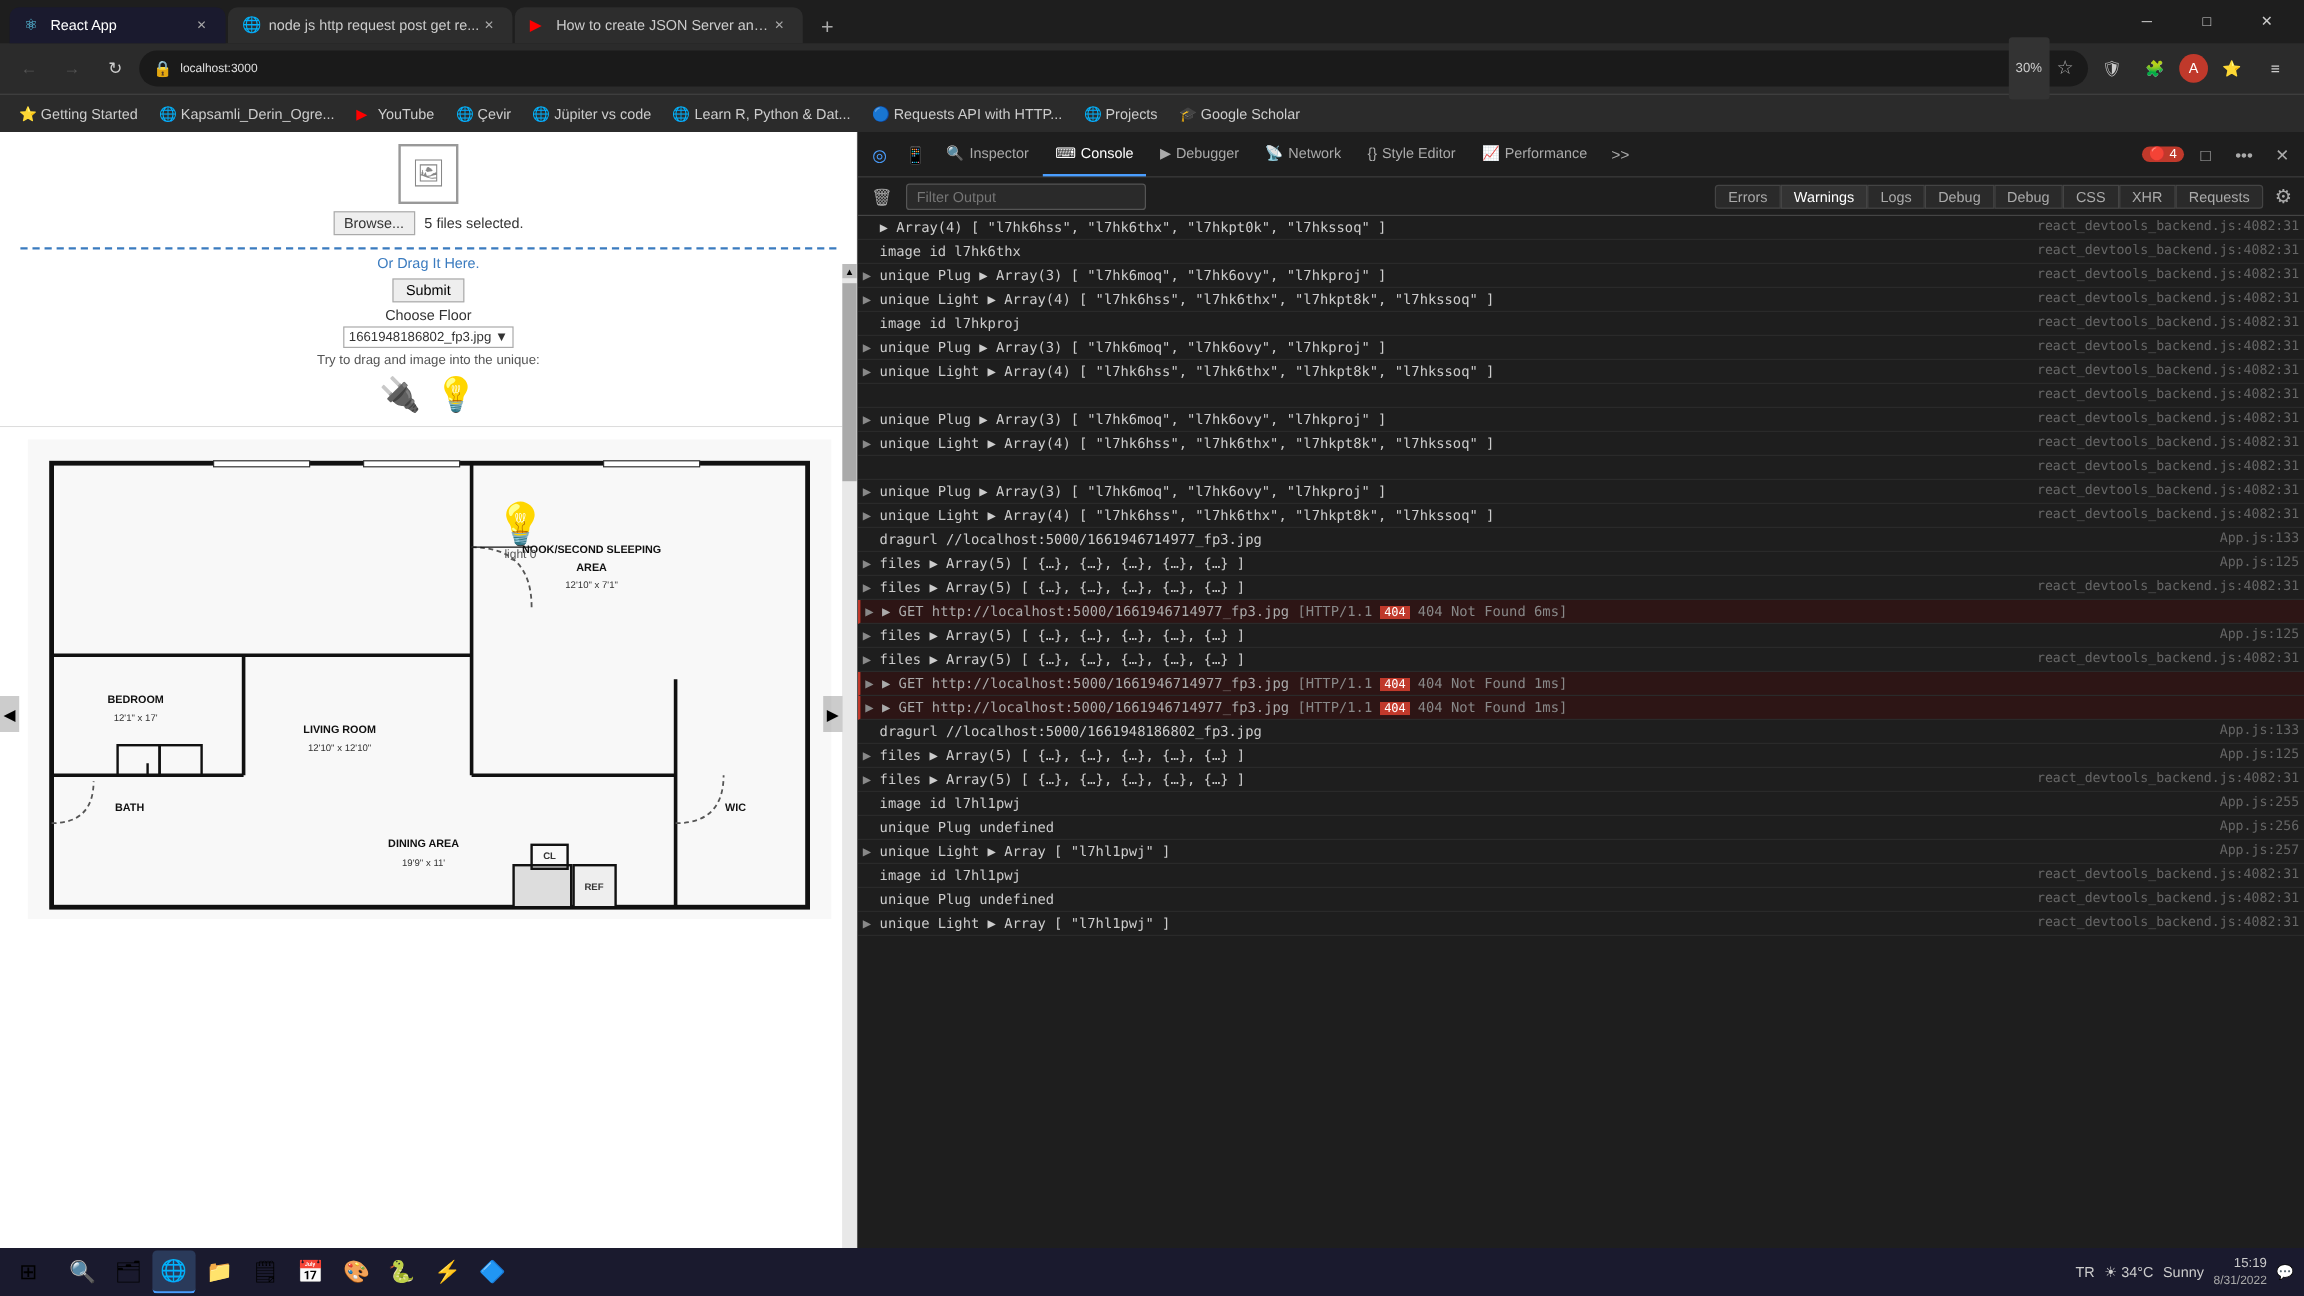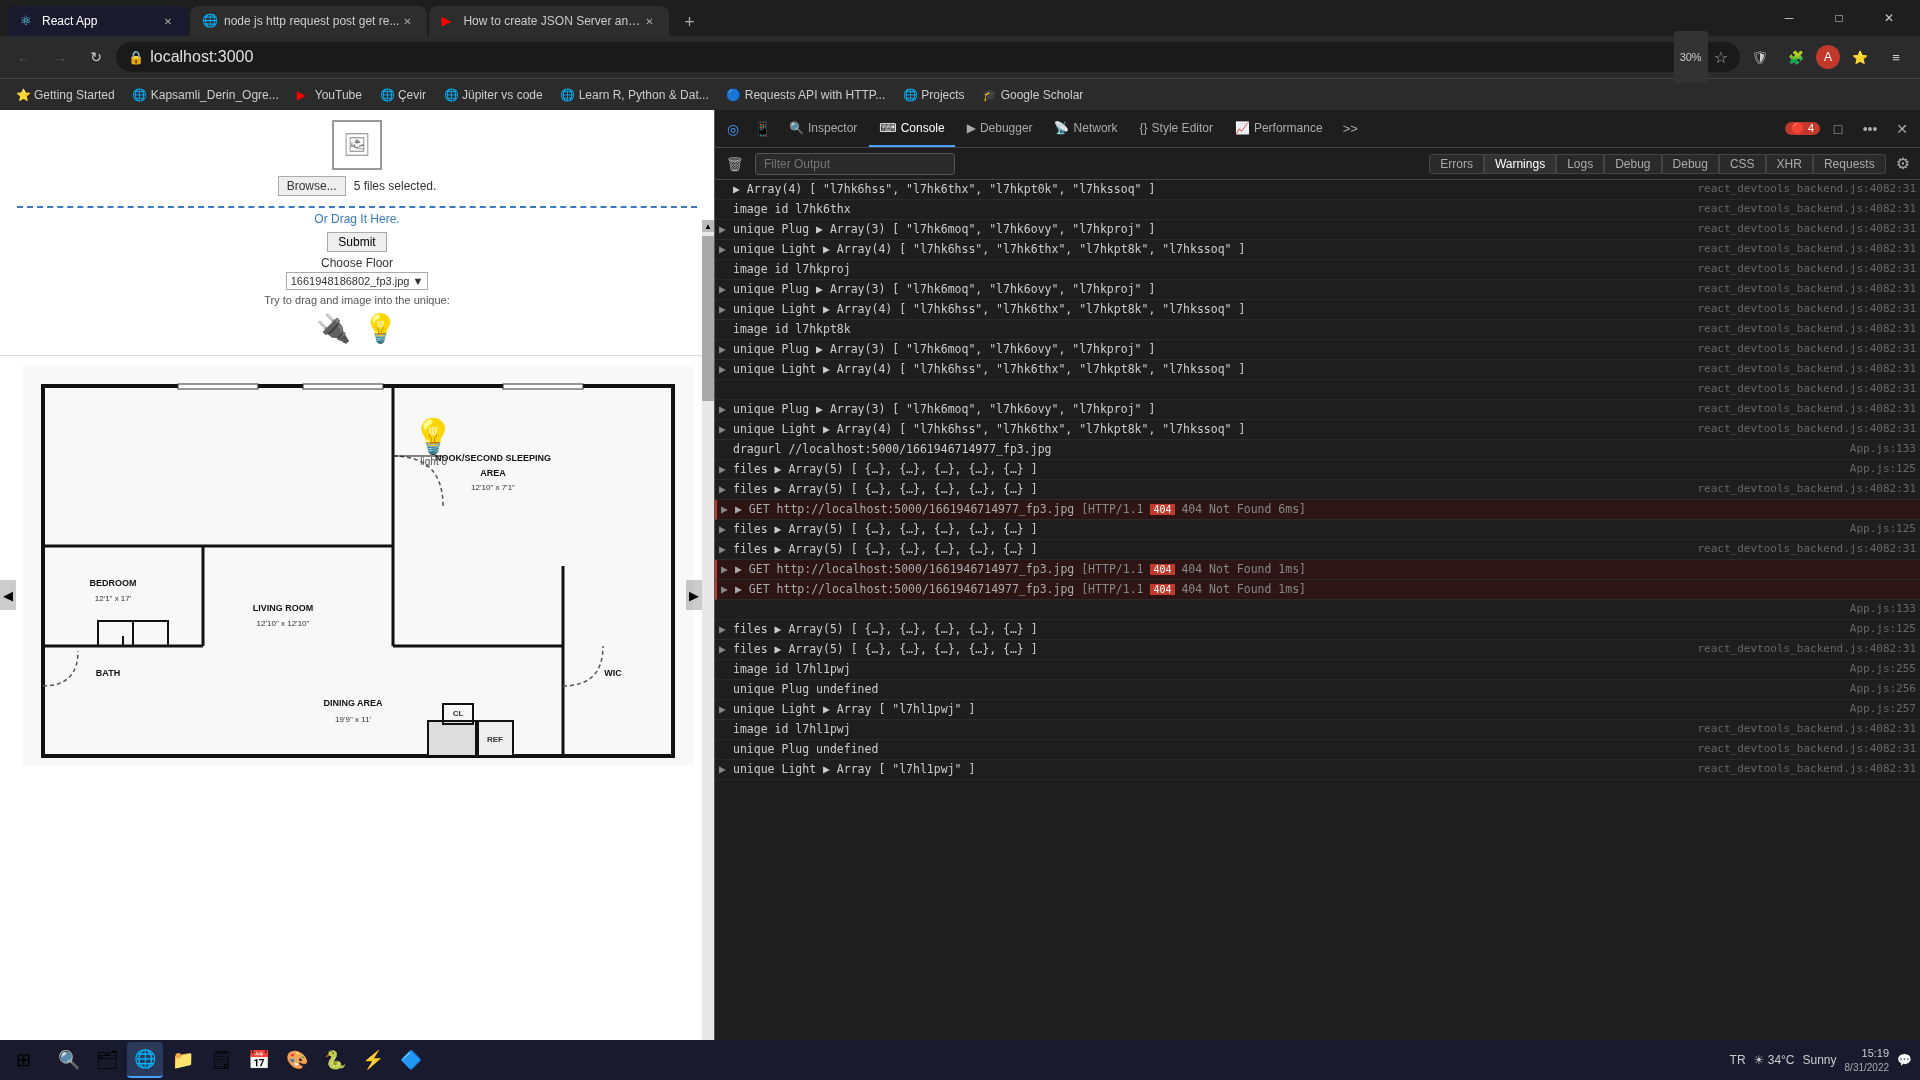--- a/index.html
+++ b/index.html
@@ -53,21 +53,21 @@
       height: 30px;
       background: #1a1a1a;
       border-radius: 15px;
       display: flex;
       align-items: center;
       padding: 0 12px;
       gap: 6px;
       color: #fff;
       font-size: 13px;
     }
-    .address-text { flex: 1; color: #e0e0e0; font-size: 16px; }
+    .address-text { flex: 1; color: #e0e0e0; font-size: 10px; }
     .zoom-badge {
       background: #333;
       padding: 20px 6px;
       border-radius: 3px;
       font-size: 11px;
       color: #ccc;
     }
     .bookmark-btn { color: #aaa; cursor: pointer; font-size: 16px; }
     .nav-right-btns { display: flex; align-items: center; gap: 4px; }
     .nav-right-btn { width: 32px; height: 32px; display: flex; align-items: center; justify-content: center; border-radius: 50%; cursor: pointer; color: #ccc; }
@@ -652,21 +652,20 @@
             <span class="log-content">unique Plug ▶ Array(3) [ "l7hk6moq", "l7hk6ovy", "l7hkproj" ]</span>
             <span class="log-source">react_devtools_backend.js:4082:31</span>
           </div>
           <div class="log-row">
             <span class="log-expand">▶</span>
             <span class="log-content">unique Light ▶ Array(4) [ "l7hk6hss", "l7hk6thx", "l7hkpt8k", "l7hkssoq" ]</span>
             <span class="log-source">react_devtools_backend.js:4082:31</span>
           </div>
           <div class="log-row">
             <span class="log-expand"> </span>
-            <span class="log-content">image id l7hkpt8k</span>
             <span class="log-source">react_devtools_backend.js:4082:31</span>
           </div>
           <div class="log-row">
             <span class="log-expand">▶</span>
             <span class="log-content">unique Plug ▶ Array(3) [ "l7hk6moq", "l7hk6ovy", "l7hkproj" ]</span>
             <span class="log-source">react_devtools_backend.js:4082:31</span>
           </div>
           <div class="log-row">
             <span class="log-expand">▶</span>
             <span class="log-content">unique Light ▶ Array(4) [ "l7hk6hss", "l7hk6thx", "l7hkpt8k", "l7hkssoq" ]</span>
@@ -721,20 +720,21 @@
             <span class="log-content"><span style="color:#aaa;">▶ GET http://localhost:5000/1661946714977_fp3.jpg  </span><span style="color:#888;margin-top:24px;">[HTTP/1.1 <span style="background:#c0392b; color:#fff; padding:0 3px; font-size:10px;">404</span> 404 Not Found 1ms]</span></span>
             <span class="log-source"></span>
           </div>
           <div class="log-row error">
             <span class="log-expand">▶</span>
             <span class="log-content"><span style="color:#aaa;">▶ GET http://localhost:5000/1661946714977_fp3.jpg  </span><span style="color:#888;">[HTTP/1.1 <span style="background:#c0392b; color:#fff; padding:0 3px; font-size:10px;">404</span> 404 Not Found 1ms]</span></span>
             <span class="log-source"></span>
           </div>
           <div class="log-row">
             <span class="log-expand"> </span>
+            <span class="log-content">dragurl //localhost:5000/1661948186802_fp3.jpg</span>
             <span class="log-source">App.js:133</span>
           </div>
           <div class="log-row">
             <span class="log-expand">▶</span>
             <span class="log-content">files ▶ Array(5) [ {…}, {…}, {…}, {…}, {…} ]</span>
             <span class="log-source">App.js:125</span>
           </div>
           <div class="log-row">
             <span class="log-expand">▶</span>
             <span class="log-content">files ▶ Array(5) [ {…}, {…}, {…}, {…}, {…} ]</span>

